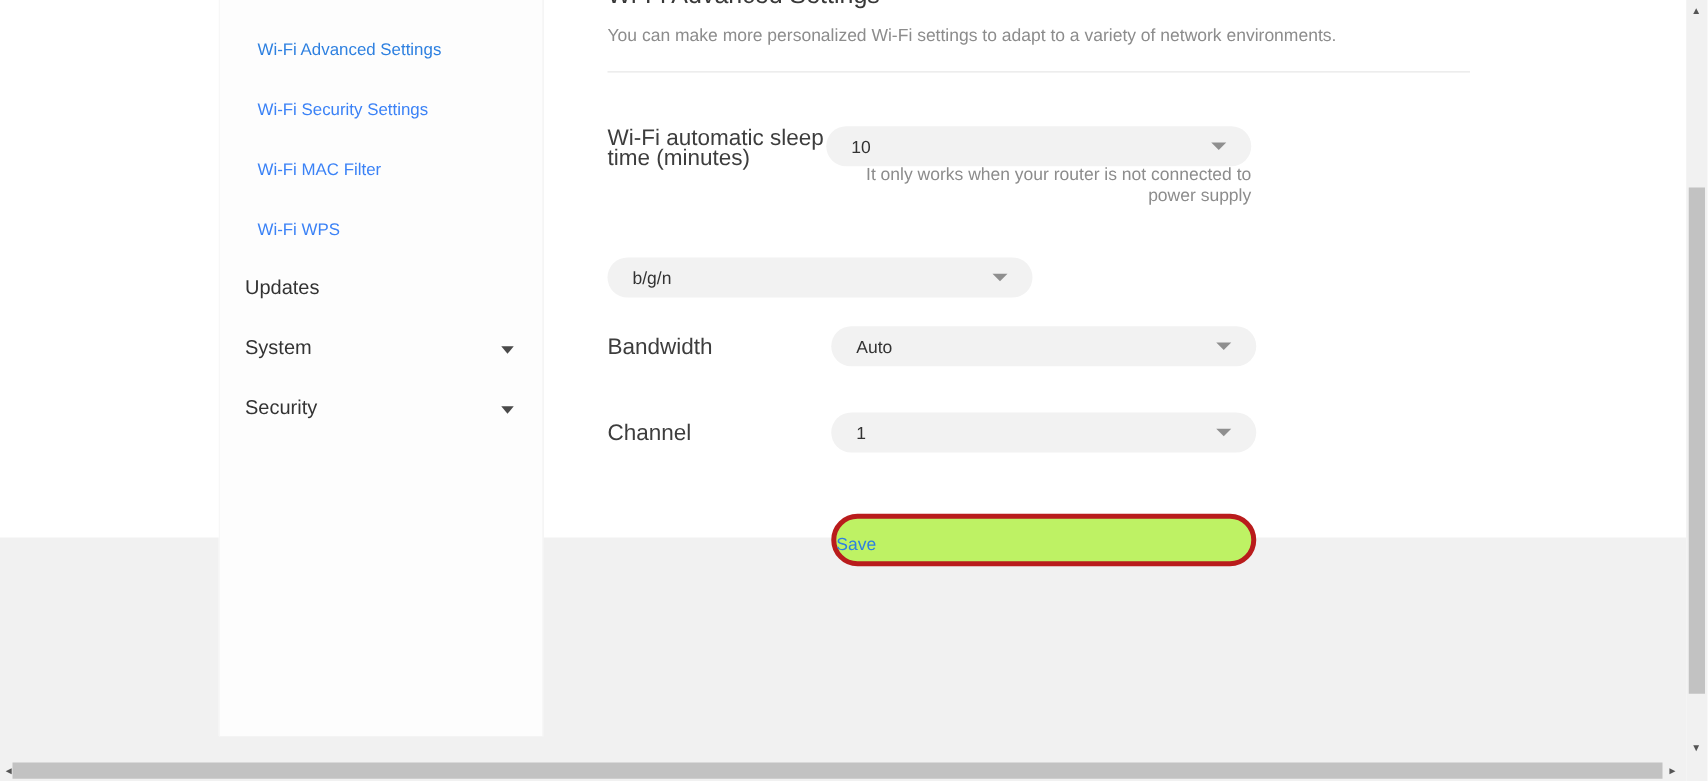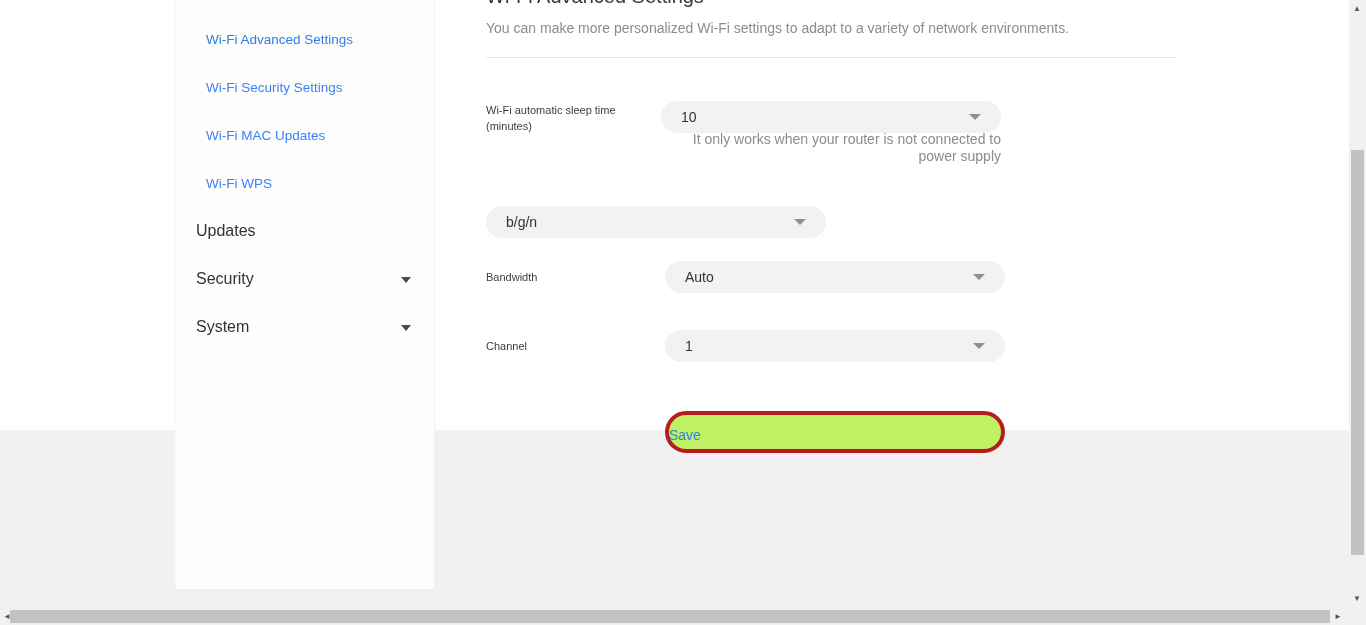--- a/index.html
+++ b/index.html
@@ -25,21 +25,21 @@
   
   .main { position:absolute; left:486px; top:0; width:690px; }
   .content-title { position:absolute; top:-15px; left:0; font-size:20px; color:#383838;
     line-height:23px; white-space:nowrap; }
   .content-desc { position:absolute; top:20px; left:0; font-size:14px; color:#8c8c8c;
     line-height:16px; white-space:nowrap; }
   .divider { position:absolute; top:57px; left:0; width:690px; border-top:1px solid #e7e7e7; }
 
   .form-row { position:absolute; left:0; display:flex; width:690px; }
   .row-sleep { top:101px; } .row-mode { top:206px; } .row-bw { top:261px; } .row-ch { top:330px; }
-  .field-label { flex:0 0 179px; font-size:11px; color:#3d3d3d; }
+  .field-label { flex:0 0 179px; font-size:18px; color:#3d3d3d; }
   .field-label.single { line-height:32px; }
   .field-label.multi { line-height:16px; padding-top:1px; max-width:175px; }
   .dropdown { position:relative; width:340px; height:32px; background:#f2f2f2;
     border-radius:17px; font-size:14px; color:#333; line-height:32px;
     padding:0 40px 0 20px; cursor:pointer; }
   .dd-caret { position:absolute; right:20px; top:13px; width:0; height:0;
     border-left:6px solid transparent; border-right:6px solid transparent;
     border-top:6px solid #8f8f8f; }
   .field-help { position:absolute; top:131px; left:181px; width:334px;
     font-size:14px; color:#8c8c8c; line-height:16.5px;text-align:right; }
@@ -65,34 +65,34 @@
   <div class="page">
 
     <div class="sidebar">
       <div class="nav-item nav-sub active">
         <span>Wi-Fi Advanced Settings</span>
       </div>
       <div class="nav-item nav-sub">
         <span>Wi-Fi Security Settings</span>
       </div>
       <div class="nav-item nav-sub">
-        <span>Wi-Fi MAC Updates</span>
+        <span>Wi-Fi MAC Filter</span>
       </div>
       <div class="nav-item nav-sub">
         <span>Wi-Fi WPS</span>
       </div>
       <div class="nav-item nav-top">
         <span>Updates</span>
       </div>
       <div class="nav-item nav-top">
-        <span>Security</span>
+        <span>System</span>
         <span class="nav-caret"></span>
       </div>
       <div class="nav-item nav-top">
-        <span>System</span>
+        <span>Security</span>
         <span class="nav-caret"></span>
       </div>
     </div>
 
     <div class="main">
       <div class="content-title">Wi-Fi Advanced Settings</div>
       <div class="content-desc">You can make more personalized Wi-Fi settings to adapt to a variety of network environments.</div>
       <div class="divider"></div>
 
       <div class="form-row row-sleep">

